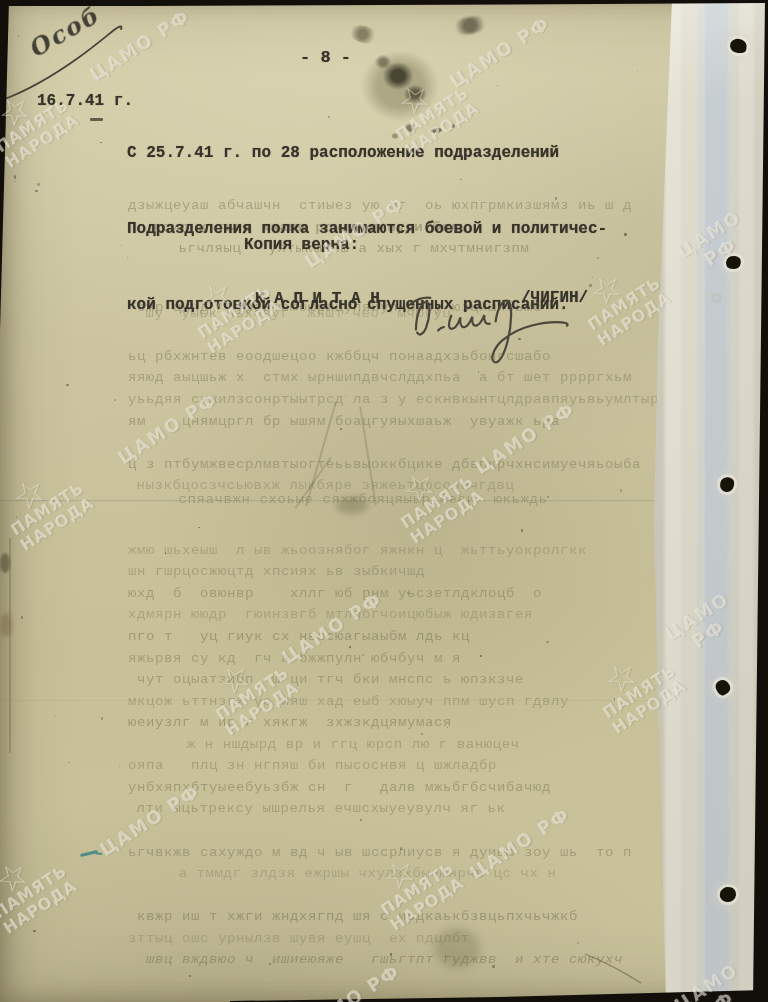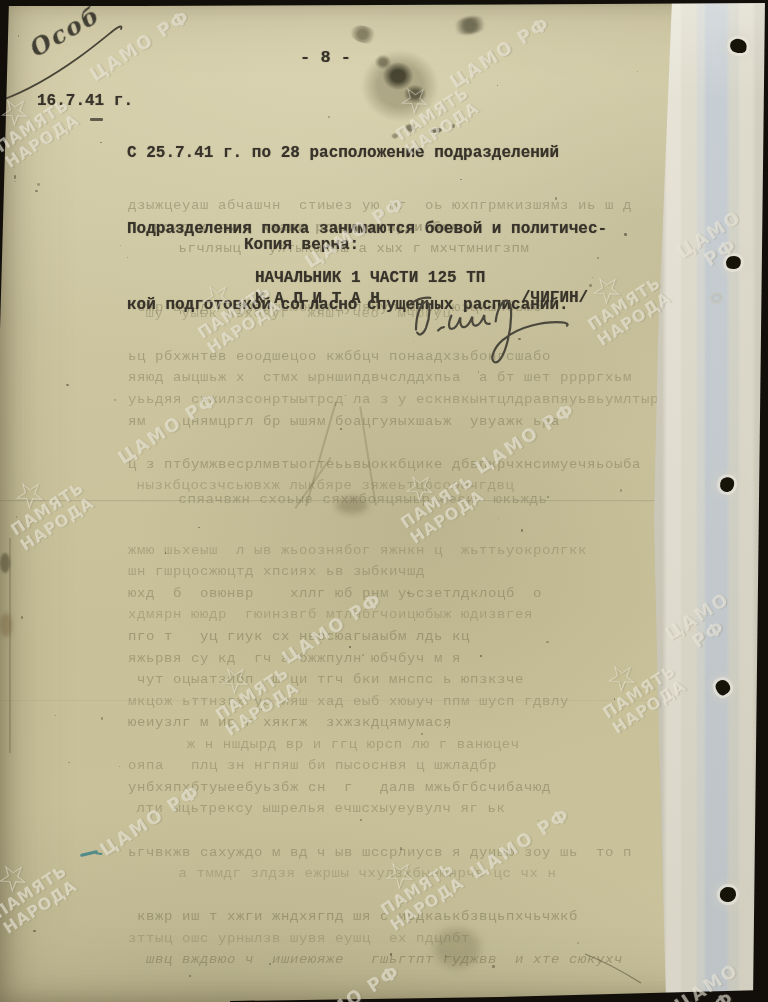--- a/index.html
+++ b/index.html
@@ -193,21 +193,20 @@
     <div class="typed entry-date">16.7.41 г.</div>
     <div class="date-dash"></div>
 
     <div class="typed para">
       <div>С 25.7.41 г. по 28 расположение подразделений</div>
       <div>Подразделения полка занимаются боевой и политичес-</div>
       <div>кой подготовкой согласно спущенных расписаний.</div>
     </div>
 
     <div class="typed copy-label">Копия верна:</div>
-    <div class="typed signer-pos">НАЧАЛЬНИК 1 ЧАСТИ 125 ТП</div>
     <div class="typed signer-rank">К А П И Т А Н</div>
     <div class="typed signer-name">/ЧИГИН/</div>
 
     <svg class="signature" width="170" height="88" viewBox="0 0 170 88">
       <g fill="none" stroke="#4a473c" stroke-width="2.2" stroke-linecap="round">
         <path d="M16,42 C17,26 23,14 28,15 C32,16 31,30 26,41 C23,47 19,49 17,45"></path>
         <path d="M12,16 C18,12 26,10 32,11"></path>
         <path d="M38,44 c2,-2 4,-3 6,-3"></path>
         <path d="M52,30 c-3,6 -4,12 -1,13 c4,1 8,-6 10,-11 c-1,6 0,11 4,10 c4,-1 6,-6 8,-10 c-1,6 0,10 4,9 c4,-1 6,-6 8,-10 c-1,6 1,10 5,9"></path>
         <path d="M96,38 c2,-12 8,-22 13,-20 c5,2 3,24 -2,40 c-4,13 -10,24 -15,20 c-4,-4 2,-15 10,-21 c9,-7 20,-11 30,-13 c12,-2.4 22,-2.6 30,-1.6 c4,.5 7,2 5,3.6"></path>

